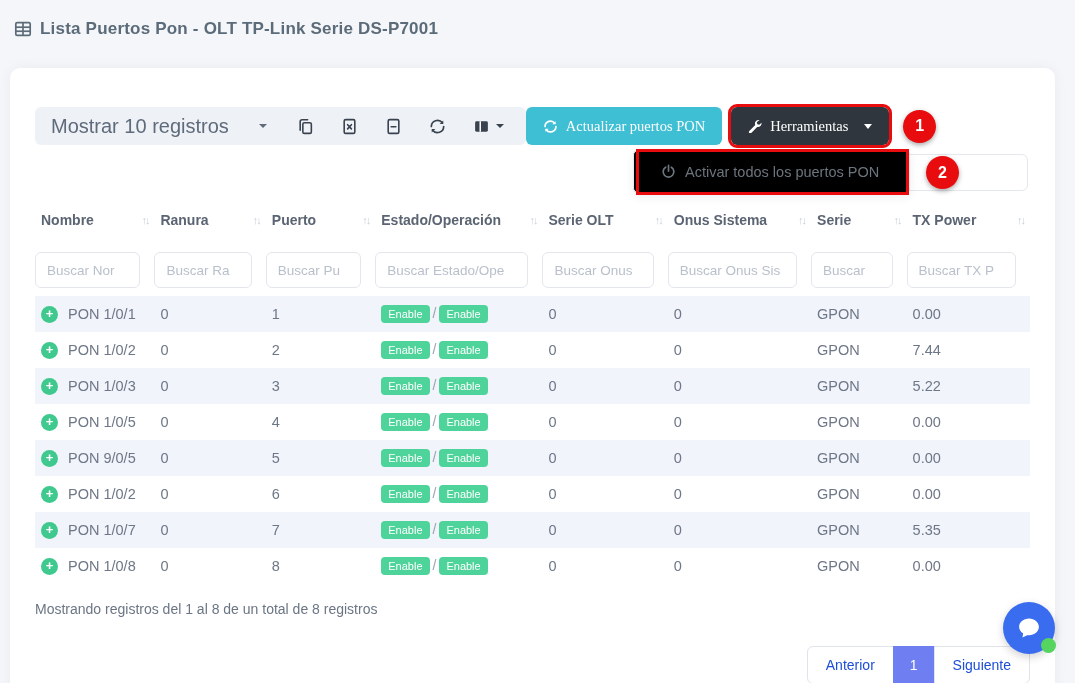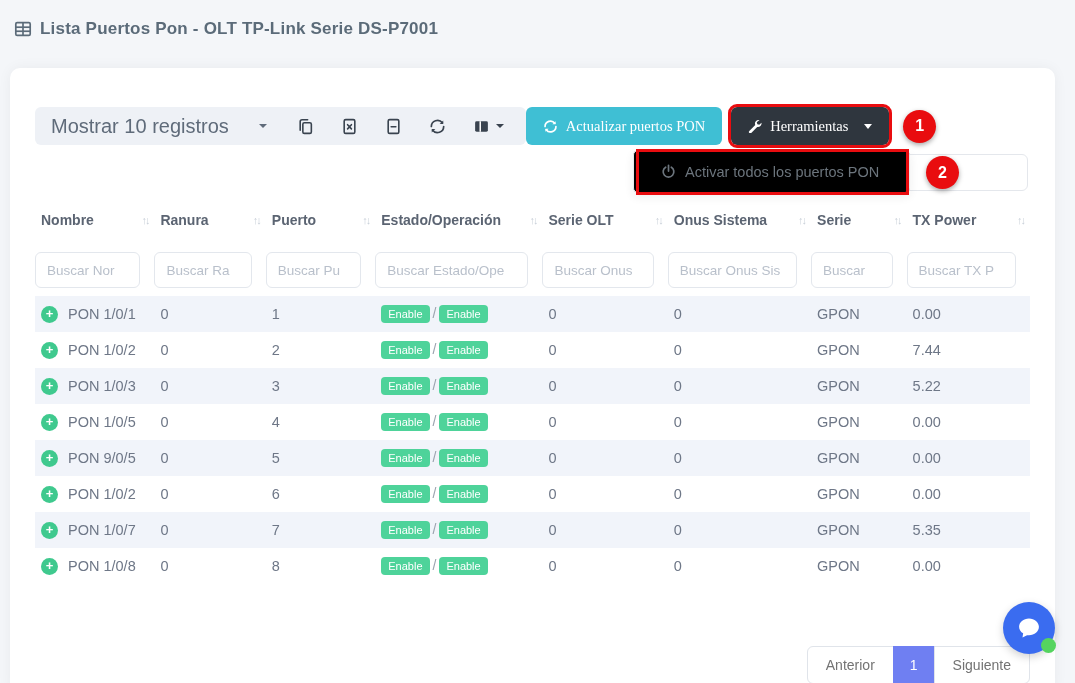--- a/index.html
+++ b/index.html
@@ -72,21 +72,21 @@
   .plus-btn { width:17px; height:17px; min-width:17px; border-radius:50%; background:#3fc98e;
     color:#fff; font-size:13px; font-weight:bold; display:flex; align-items:center;
     justify-content:center; line-height:1; cursor:pointer; padding-bottom:1px; }
   .badge { display:inline-block; background:#4ed39a; color:#fff; font-size:11px; font-weight:normal;
     padding:3px 7px; border-radius:4px; }
   .slash { color:#9aa3ae; margin:0 3px; font-size:14px; }
 
   
   .summary { margin-top:17px; font-size:14px; color:#6b7584; }
   .pagination { position:absolute; right:25px; top:578px; display:flex; z-index:5; }
-  .page-btn { border:1px solid #e0e4ea; background:#fff; color:#737373; font-family:inherit;
+  .page-btn { border:1px solid #e0e4ea; background:#fff; color:#1d4ed8; font-family:inherit;
     font-size:14px; padding:8px 18px; height:38px; display:flex; align-items:center; cursor:pointer; }
   .page-btn:first-child { border-radius:6px 0 0 6px; }
   .page-btn:last-child { border-radius:0 6px 6px 0; }
   .page-btn + .page-btn { margin-left:-1px; }
   .page-btn.active { background:#6f7ff2; border-color:#6f7ff2; color:#fff; padding:0 16px; }
 
   
   .chat-fab { position:absolute; left:1003px; top:602px; width:52px; height:52px; z-index:50;
     background:#3a6cf0; border-radius:50%; display:flex; align-items:center; justify-content:center;
     box-shadow:0 3px 8px rgba(0,0,0,.18); cursor:pointer; }
@@ -362,20 +362,21 @@
       <span class="badge">Enable</span><span class="slash">/</span><span class="badge">Enable</span>
     </td>
     <td>0</td>
     <td>0</td>
     <td>GPON</td>
     <td>0.00</td>
   </tr>
 </tbody>
     </table>
 
+    <div class="summary">Mostrando registros del 1 al 8 de un total de 8 registros</div>
   </div>
 
   <div class="pagination">
     <button class="page-btn">Anterior</button>
     <button class="page-btn active">1</button>
     <button class="page-btn">Siguiente</button>
   </div>
 </div>
 
 <div class="chat-fab">

